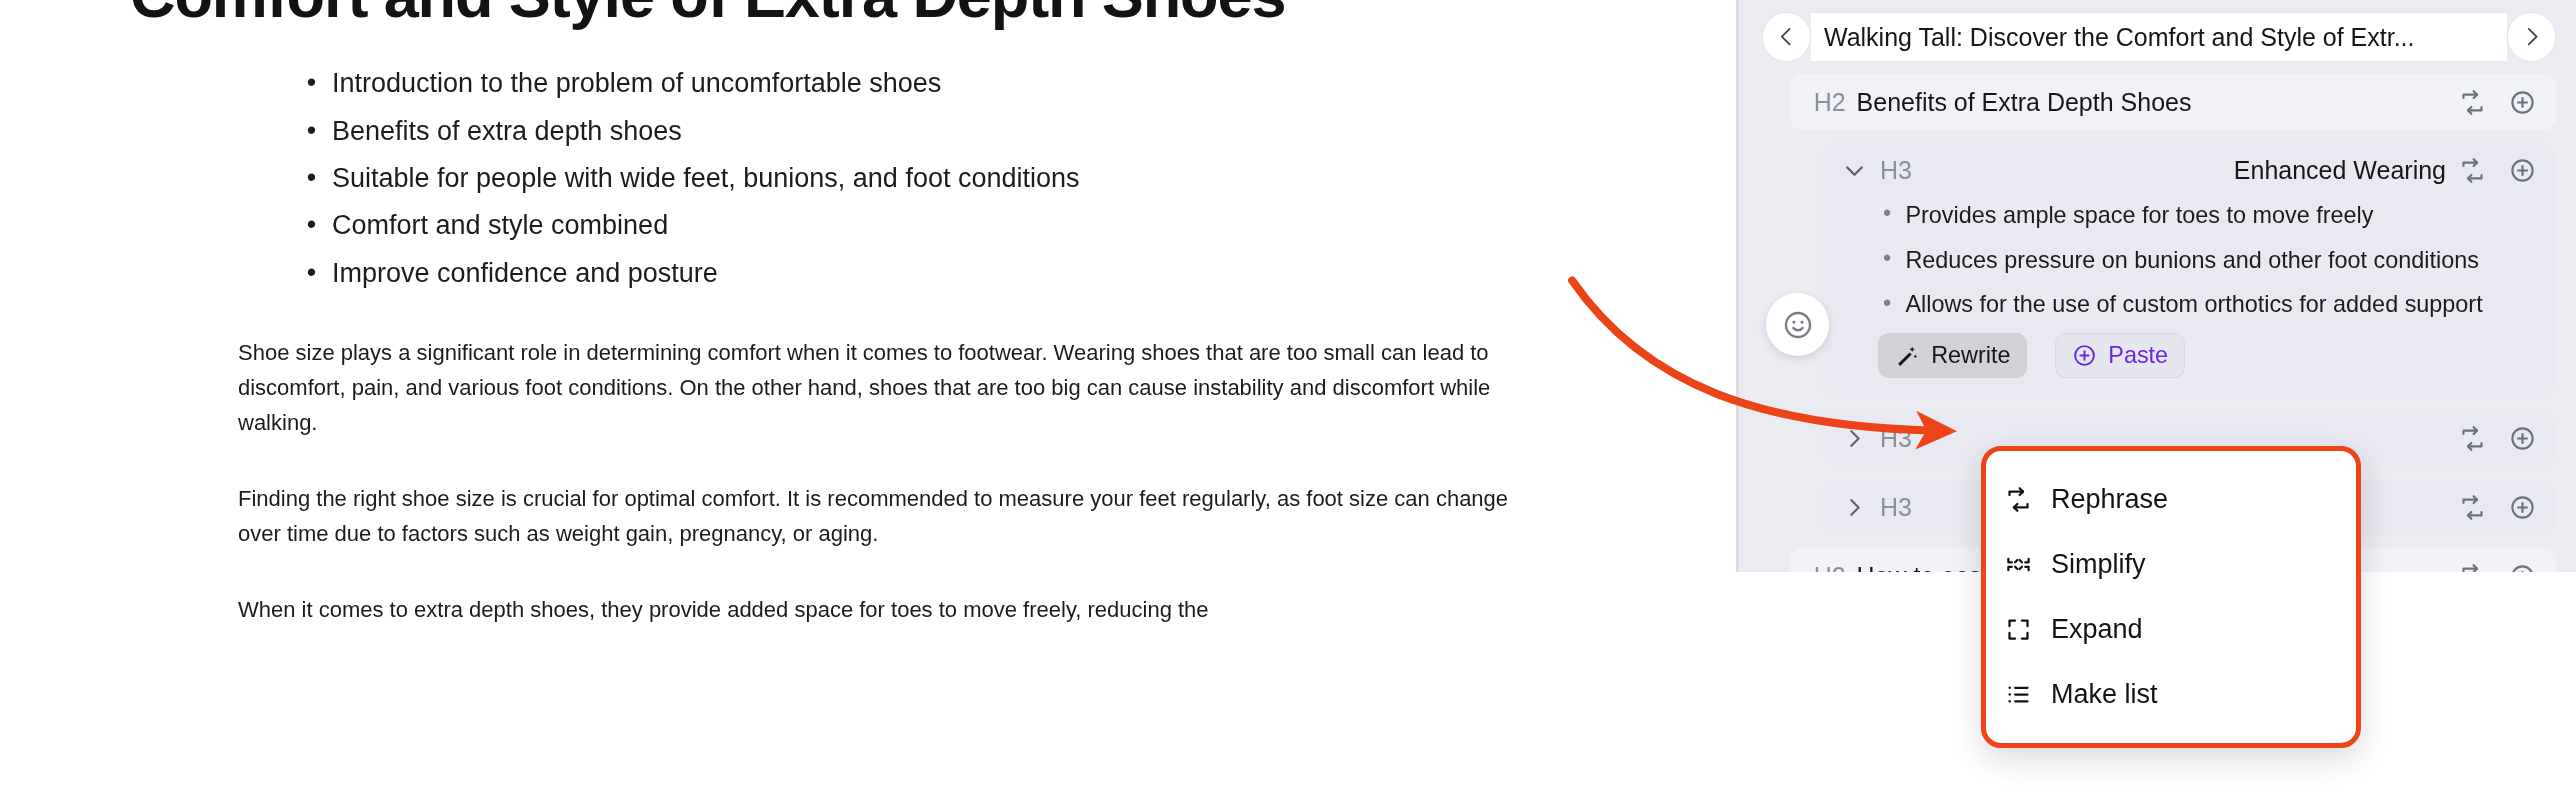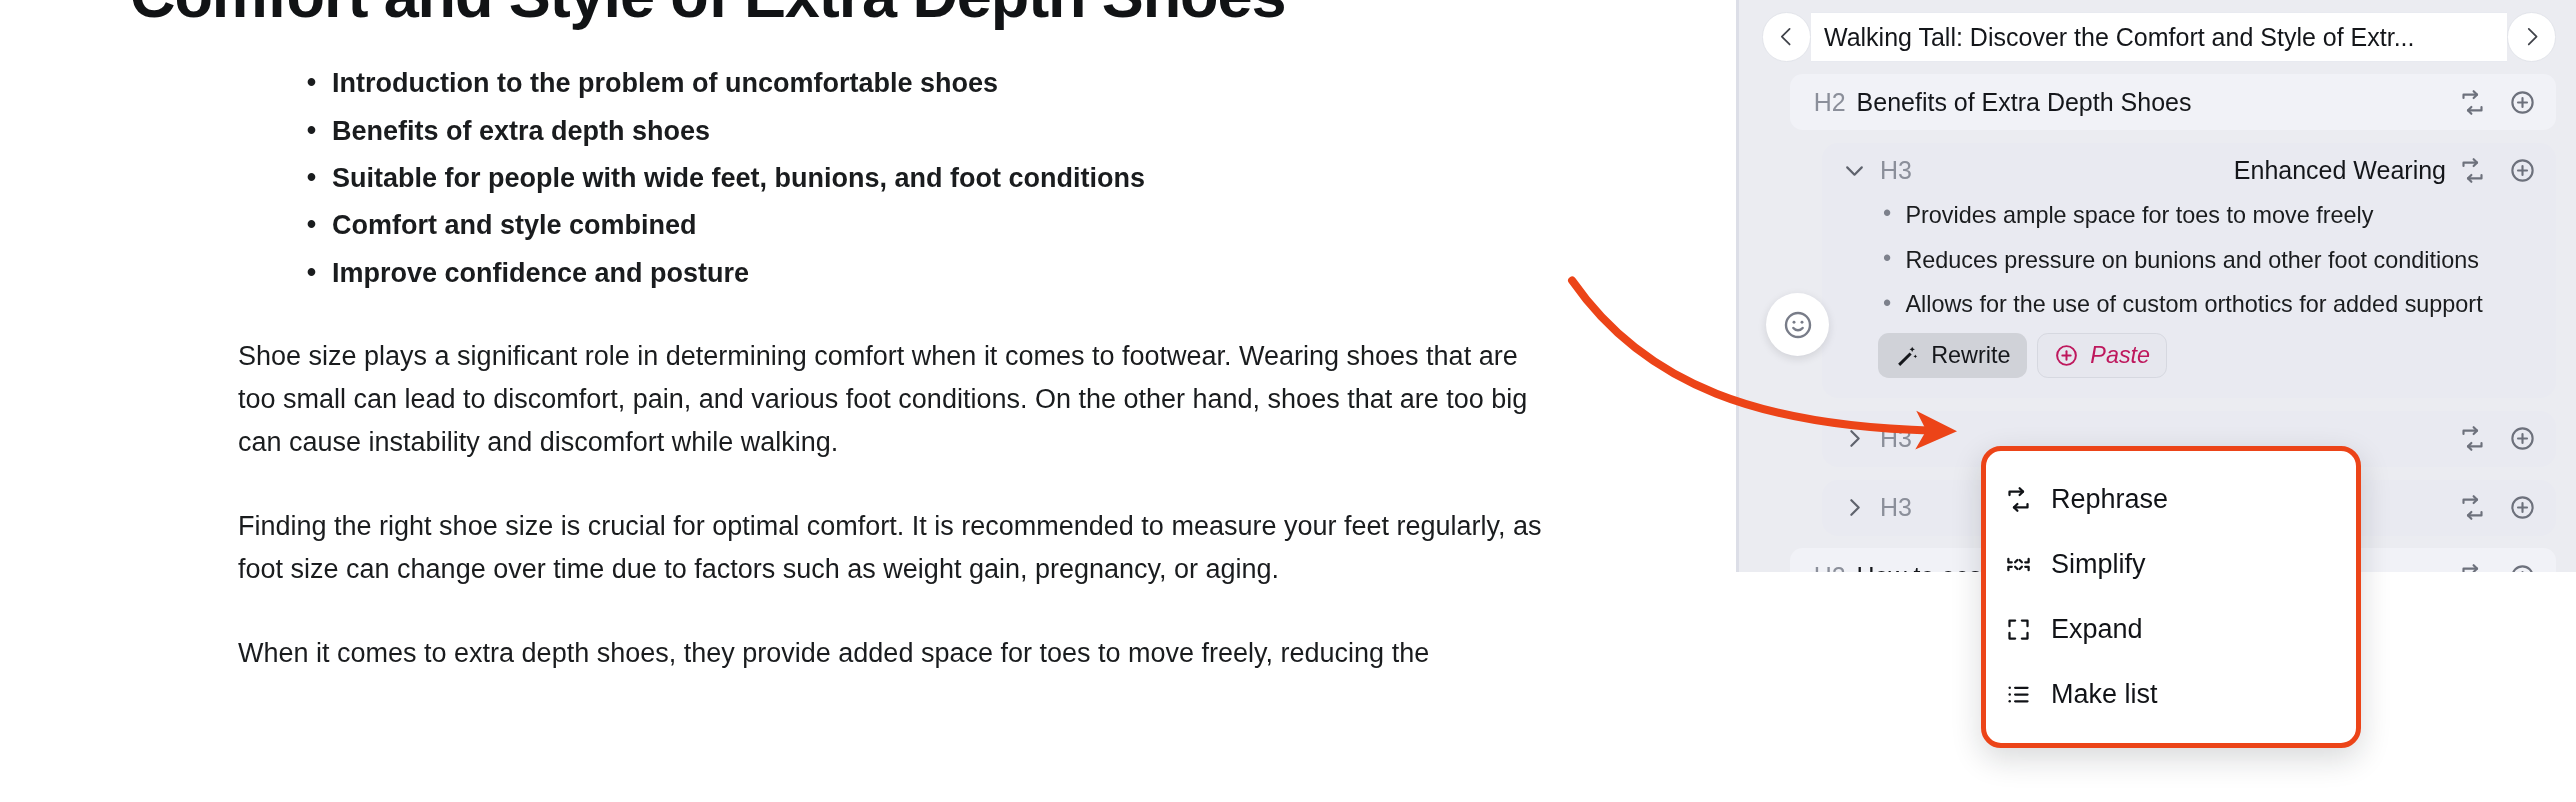--- a/index.html
+++ b/index.html
@@ -37,33 +37,32 @@
     margin-top: 32px;
     margin-left: 67px;
   }
   .doc-list li {
     position: relative;
     font-size: 27px;
     line-height: 1.52;
     color: #1a1c1e;
     padding-left: 27px;
     margin-bottom: 6.3px;
-    font-weight: bold;
   }
   .doc-list li::before {
     content: "•";
     position: absolute;
     left: 1.8px;
     top: -0.9px;
     font-size: 27px;
     color: #1a1c1e;
   }
 
   .doc-para {
-    font-size: 27px;
+    font-size: 22px;
     line-height: 1.60;
     color: #1a1c1e;
     margin-top: 41px;
     width: 1309px;
   }
   .doc-para.gap-big { }
 
   
   .outline-pane {
     width: 840px; height: 572px;
@@ -173,35 +172,35 @@
     margin-bottom: 11.7px;
   }
   .h3-bullets li::before {
     content: "•";
     position: absolute; left: 2.7px; top: -1.8px;
     color: #7d818c; font-size: 23.4px;
   }
 
   .ai-toolbar {
     display: flex;
-    gap: 10px;
+    gap: 28px;
     margin: 3.6px 0 0 56px;
     align-items: flex-end;
   }
   .pill {
     display: flex; align-items: center; gap: 10.8px;
     height: 45px;
     border-radius: 10.8px;
     padding: 0 16px;
     font-size: 23.4px;
     cursor: pointer;
     border: 0.9px solid transparent;
   }
   .pill-active { background: #d0d2d8; color: #15171b; }
-  .pill-ghost  { background: #e6e7ee; border-color: #d6d8e0; color: #be185d; font-style: italic; }
+  .pill-ghost  { background: #e6e7ee; border-color: #d6d8e0; color: #6d28d9; }
   .pill svg { width: 25px; height: 25px; flex: 0 0 auto; }
 
   
   .menu {
     position: absolute;
     left: 1981px;
     top: 446px;
     width: 380px;
     background: #ffffff;
     border-radius: 20px;

